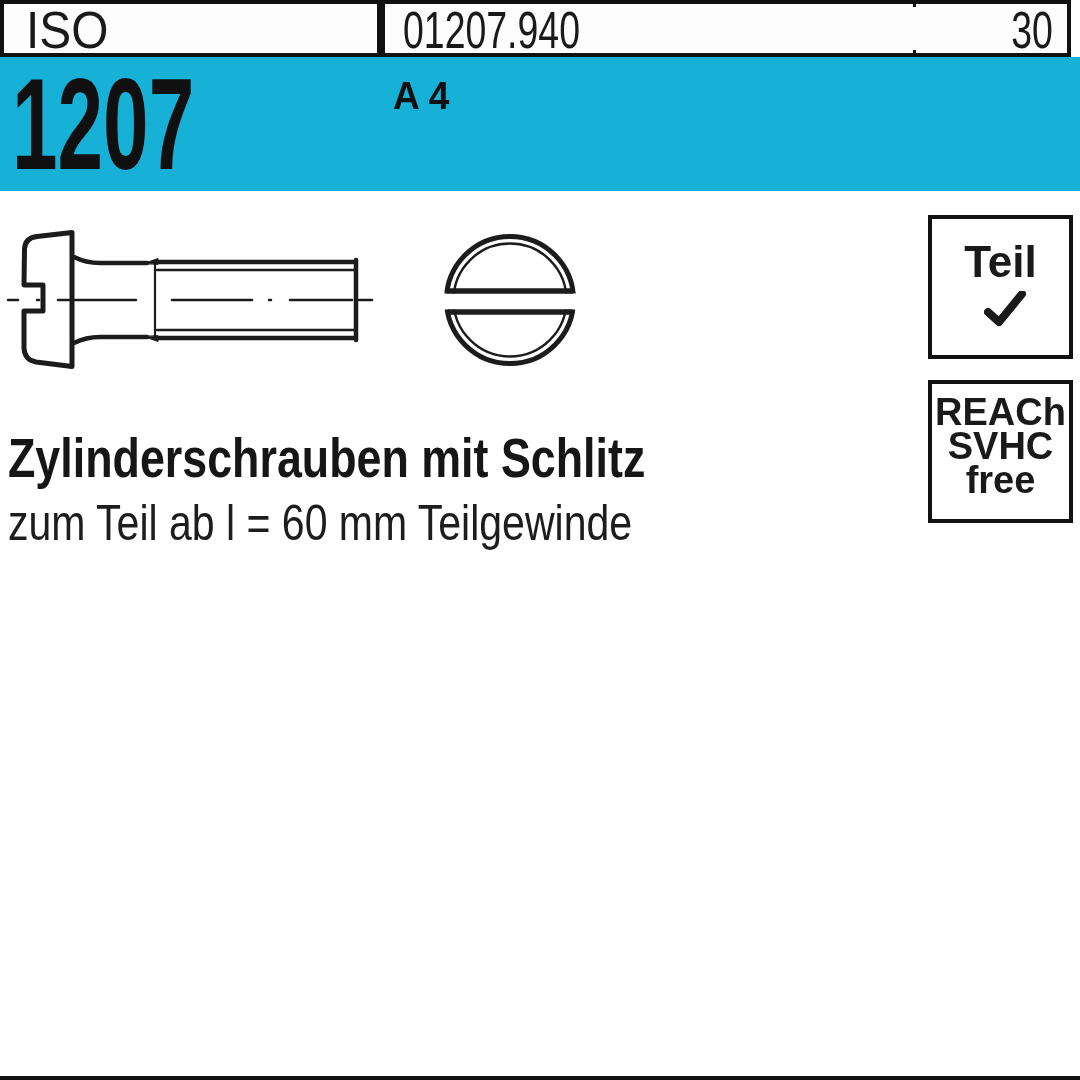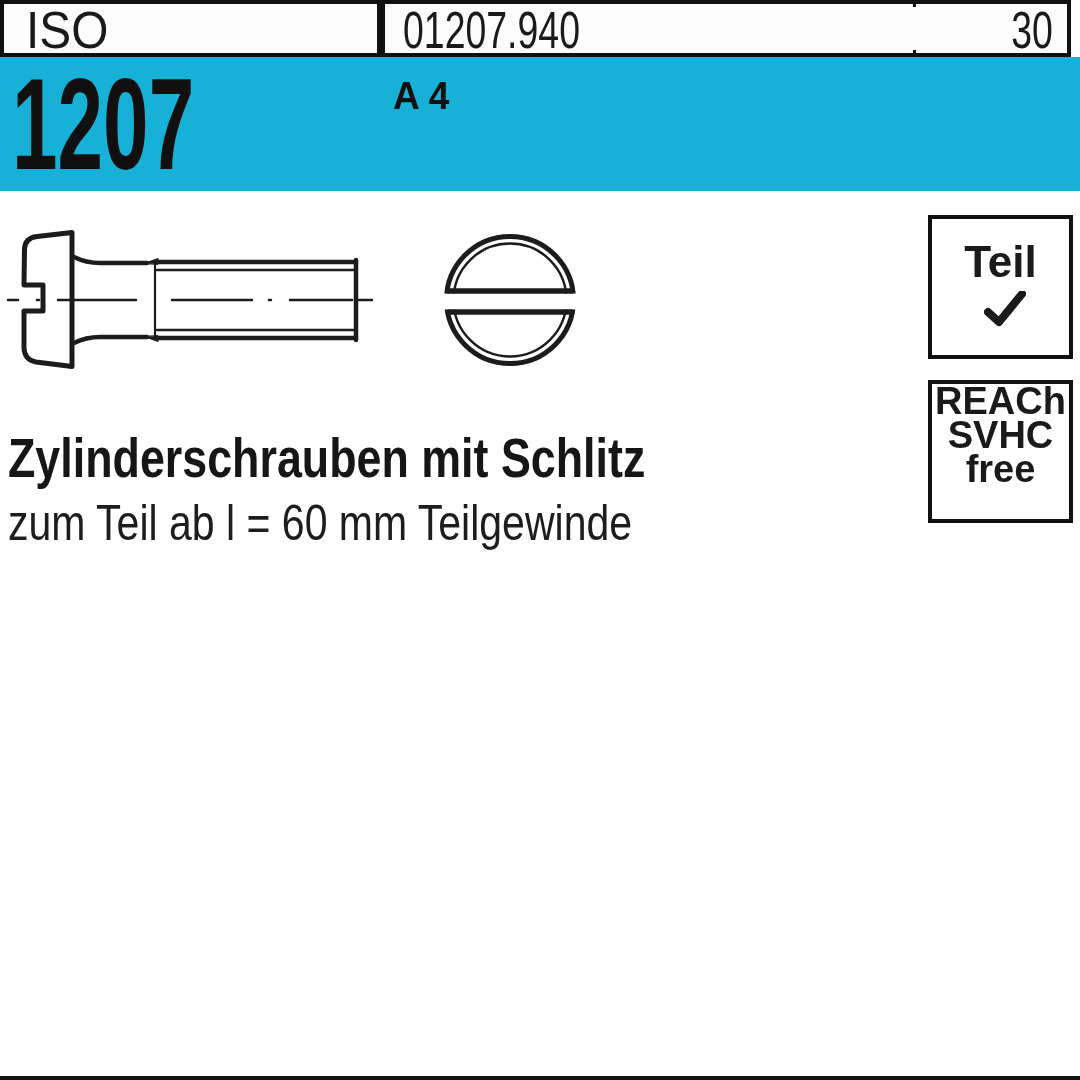--- a/index.html
+++ b/index.html
@@ -36,21 +36,21 @@
     position:absolute;left:393px;top:19px;
     font-size:39px;font-weight:700;line-height:1;color:#101010;
     display:inline-block;transform:scaleX(0.95);transform-origin:left top;white-space:nowrap;
   }
   
   .badge{
     position:absolute;left:928px;width:145px;
     background:#fff;border:4px solid #111;box-sizing:border-box;text-align:center;
   }
   .badge.rohs{top:215px;height:144px;}
-  .badge.reach{top:380px;height:143px;}
+  .badge.reach{top:380px;height:143px;padding-top:11px;}
   .badge-line{font-size:38px;font-weight:700;line-height:34px;color:#1a1a1a;}
   .rohs-label{margin-top:21px;font-size:44px;font-weight:700;line-height:1;color:#1a1a1a;}
   .check-svg{position:absolute;left:52px;top:72px;}
   
   .title{
     position:absolute;left:8px;top:427px;
     font-size:56px;font-weight:700;line-height:1.1;color:#161616;
     display:inline-block;transform:scaleX(0.80);transform-origin:left top;white-space:nowrap;
   }
   .subtitle{

